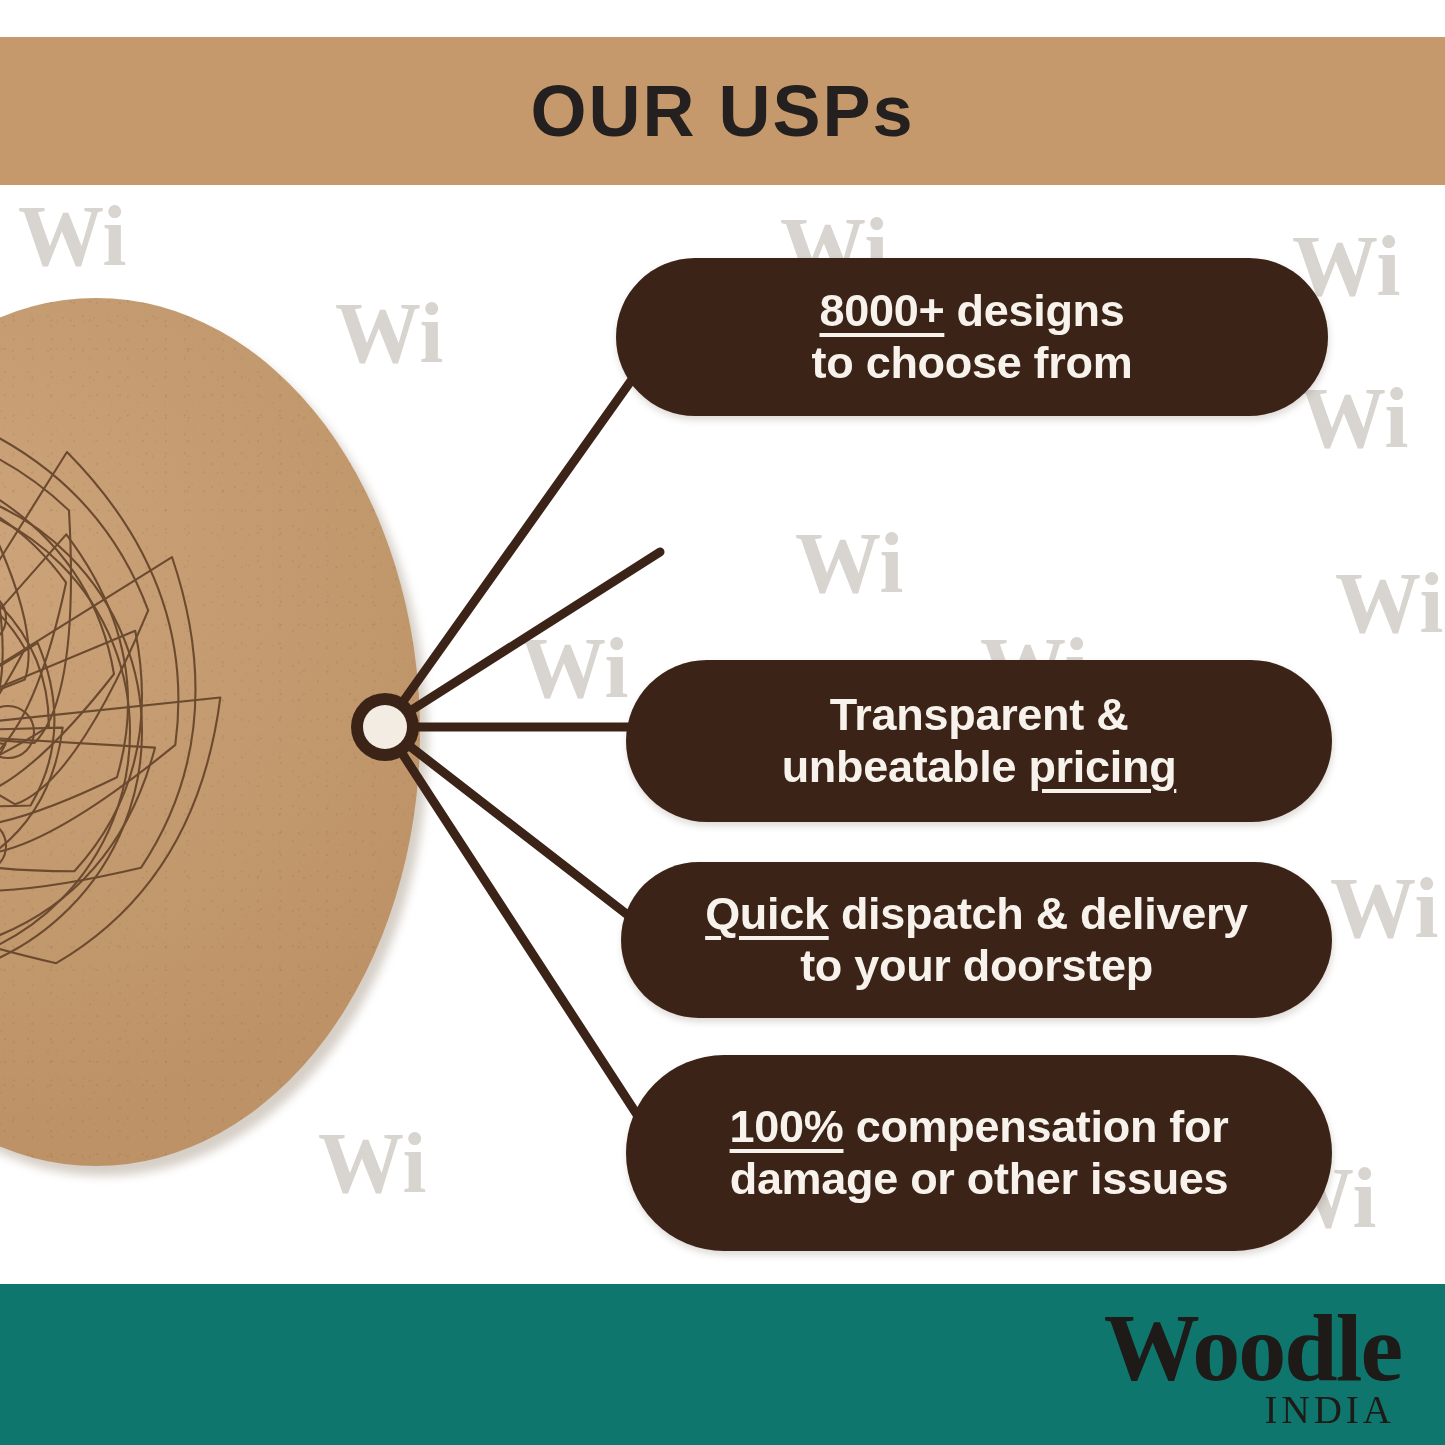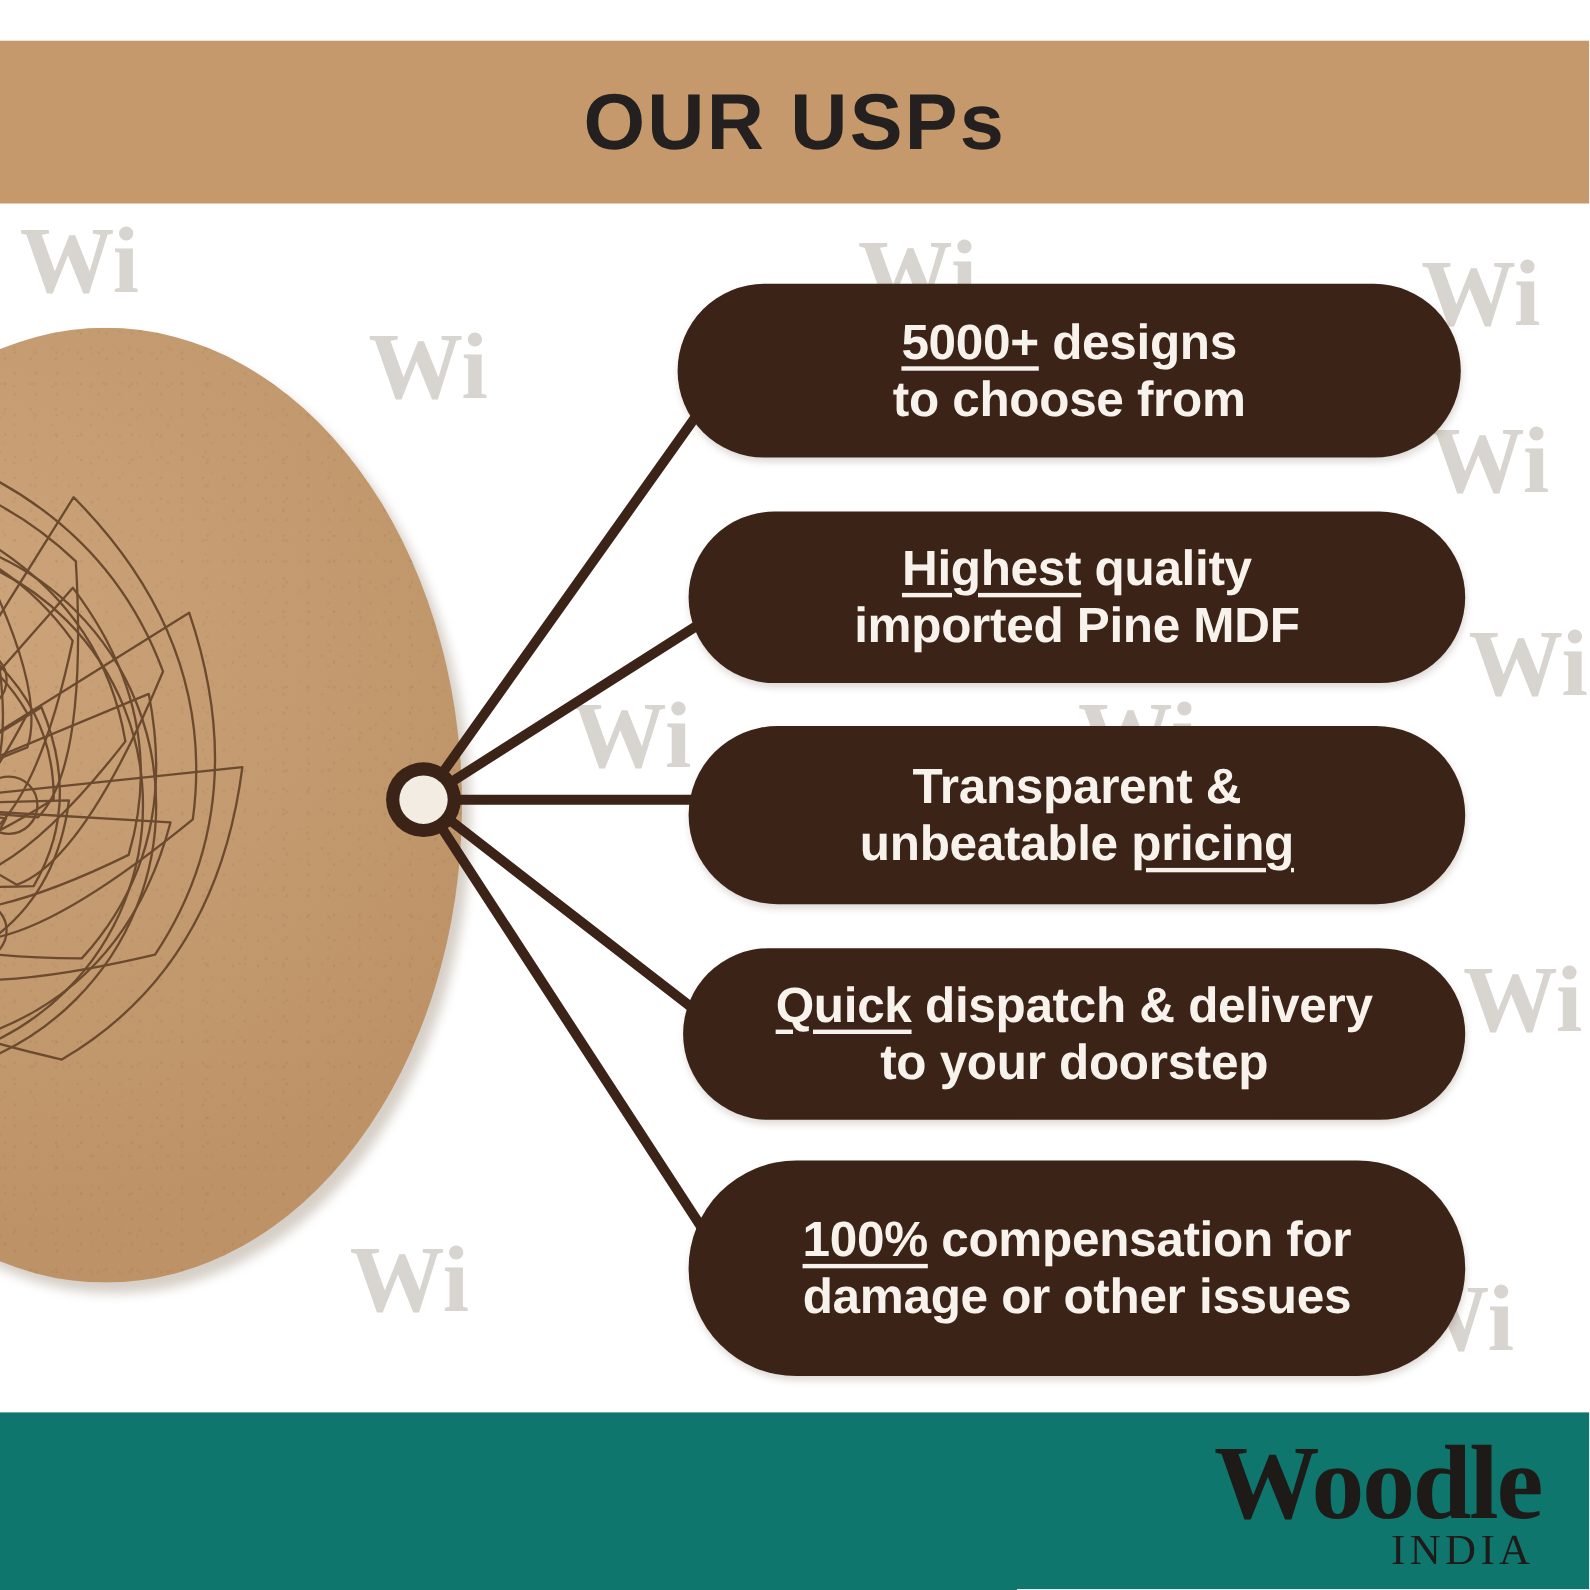--- a/index.html
+++ b/index.html
@@ -272,31 +272,25 @@
         <line x1="385" y1="727" x2="660" y2="727"></line>
         <line x1="385" y1="727" x2="660" y2="940"></line>
         <line x1="385" y1="727" x2="660" y2="1150"></line>
       </g>
     <circle id="hub-outer" cx="385" cy="727" r="34" fill="#3b2317"></circle>
     <circle id="hub-inner" cx="385" cy="727" r="22" fill="#f2ece2"></circle>
   </svg>
 
   <div id="usp-pill-0" class="usp-pill" style="left: 616px; top: 258px; width: 712px; height: 158px; background: rgb(59, 35, 23); color: rgb(247, 243, 236);">
     <div class="usp-line">
-      <span class="underlined">5000+</span><span> designs</span>
+      <span class="underlined">8000+</span><span> designs</span>
     </div>
     <div class="usp-line">to choose from</div>
   </div>
 
-  <div id="usp-pill-1" class="usp-pill" style="left: 626px; top: 465px; width: 706px; height: 156px; background: rgb(59, 35, 23); color: rgb(247, 243, 236);">
-    <div class="usp-line">
-      <span class="underlined">Highest</span><span> quality</span>
-    </div>
-    <div class="usp-line">imported Pine MDF</div>
-  </div>
 
   <div id="usp-pill-2" class="usp-pill" style="left: 626px; top: 660px; width: 706px; height: 162px; background: rgb(59, 35, 23); color: rgb(247, 243, 236);">
     <div class="usp-line">Transparent &amp;</div>
     <div class="usp-line">
       <span>unbeatable </span><span class="underlined">pricing</span>
     </div>
   </div>
 
   <div id="usp-pill-3" class="usp-pill" style="left: 621px; top: 862px; width: 711px; height: 156px; background: rgb(59, 35, 23); color: rgb(247, 243, 236);">
     <div class="usp-line">

